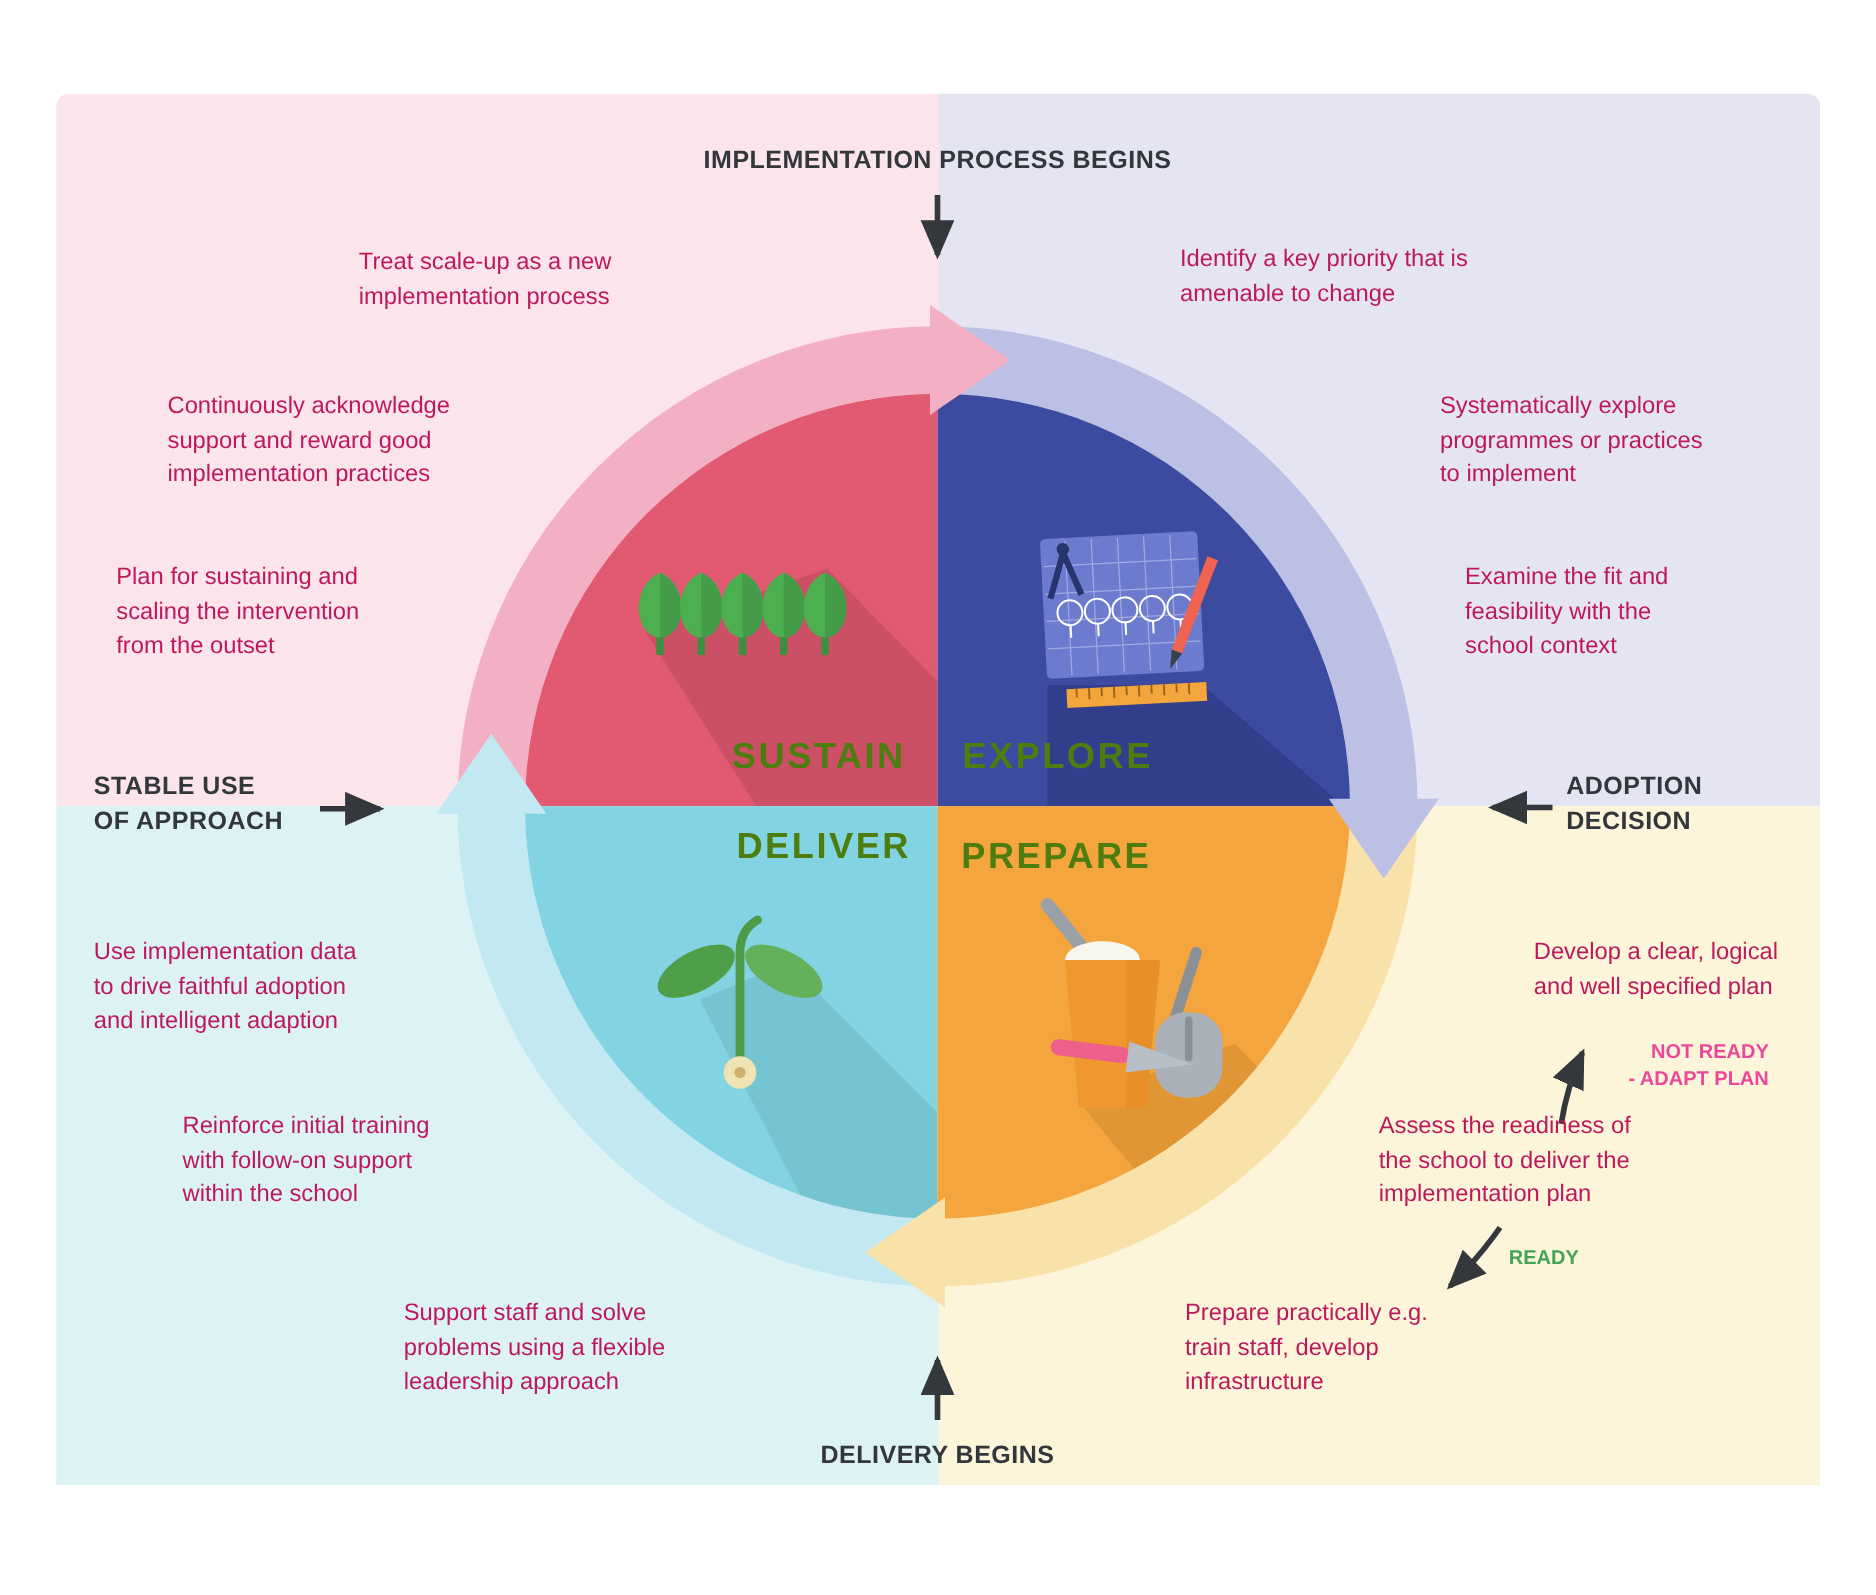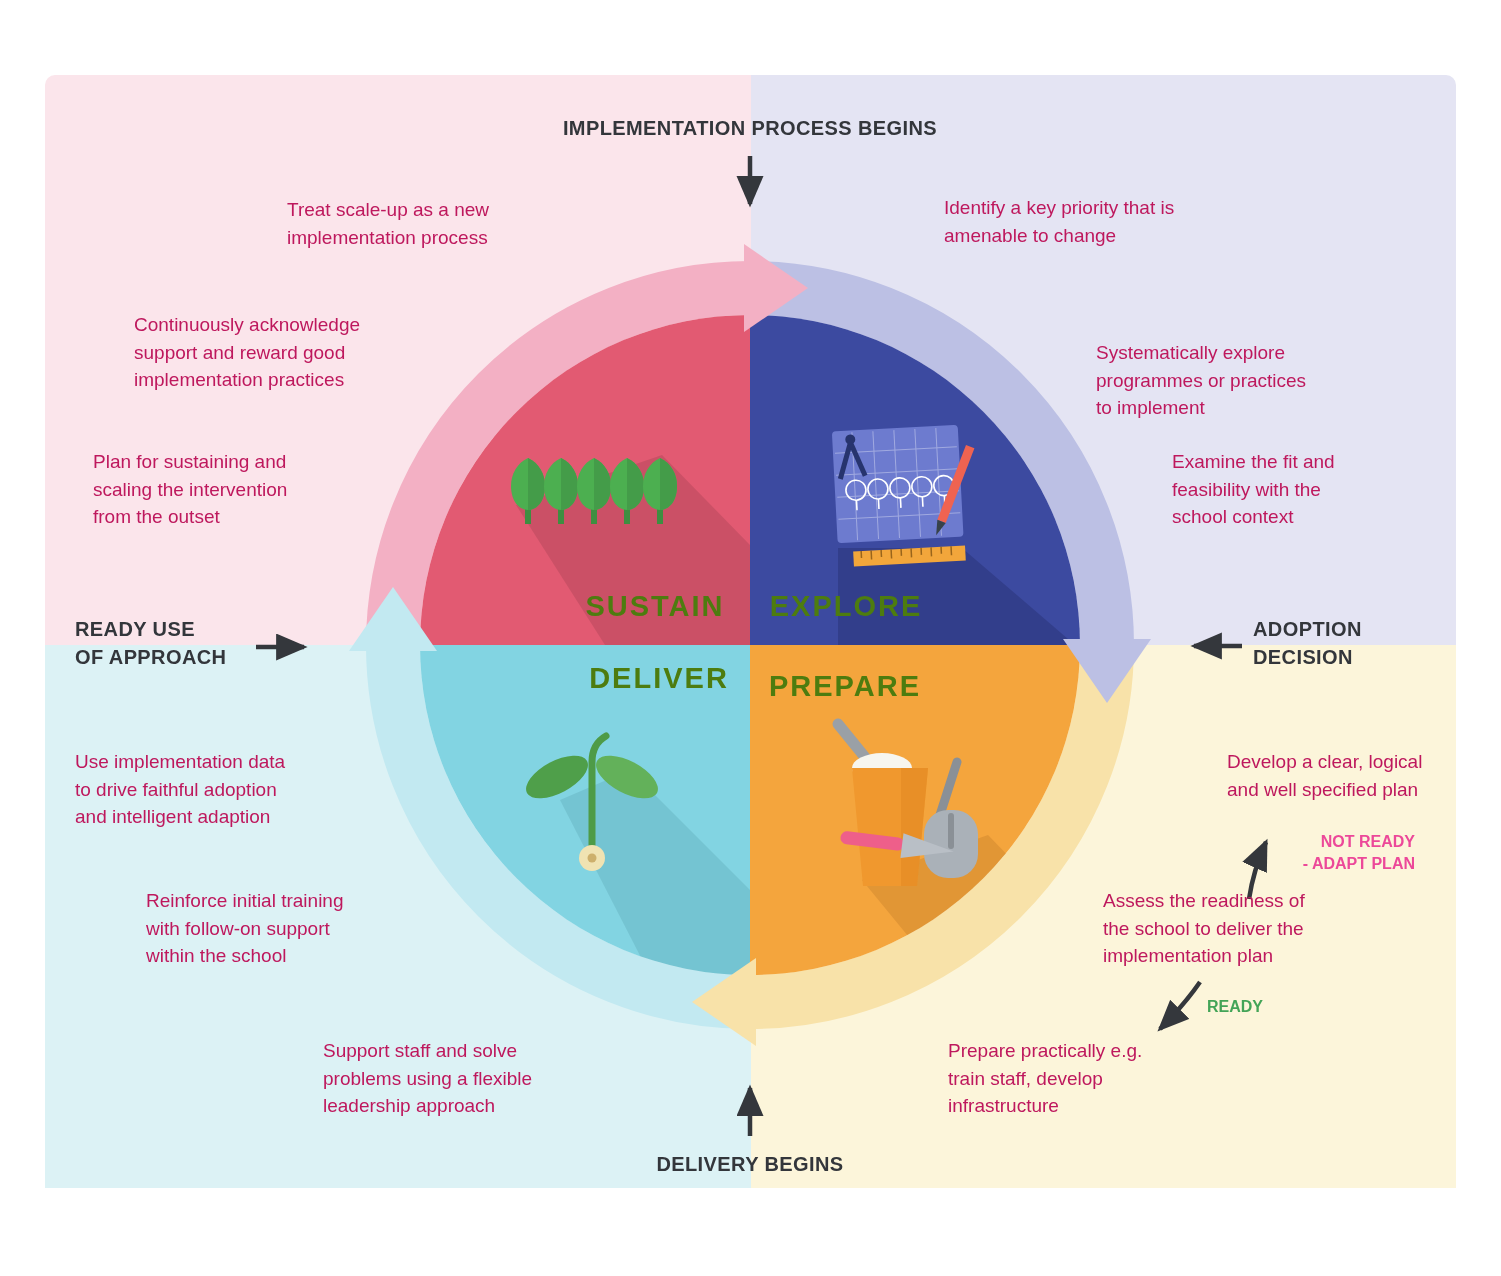--- a/index.html
+++ b/index.html
@@ -172,38 +172,38 @@
       <path d="M750,156 L750,204" marker-end="url(#ah)"></path>
       <path d="M256,647 L304,647" marker-end="url(#ah)"></path>
       <path d="M1242,646 L1194,646" marker-end="url(#ah)"></path>
       <path d="M750,1136 L750,1088" marker-end="url(#ah)"></path>
       <path d="M1249,899 C1252,879 1257,862 1266,842" marker-end="url(#ah)"></path>
       <path d="M1200,982 C1189,998 1175,1014 1160,1029" marker-end="url(#ah)"></path>
     </g>
   </svg>
 
   <div class="milestone centered" style="left:750px; top:114px;">IMPLEMENTATION PROCESS BEGINS</div>
-  <div class="milestone" style="left:75px;  top:615px;">READY USE
+  <div class="milestone" style="left:75px;  top:615px;">STABLE USE
 OF APPROACH</div>
   <div class="milestone" style="left:1253px; top:615px;">ADOPTION
 DECISION</div>
   <div class="milestone centered" style="left:750px; top:1150px;">DELIVERY BEGINS</div>
 
   <div class="note" style="left:287px; top:196px;">Treat scale-up as a new
 implementation process</div>
   <div class="note" style="left:134px; top:311px;">Continuously acknowledge
 support and reward good
 implementation practices</div>
   <div class="note" style="left:93px;  top:448px;">Plan for sustaining and
 scaling the intervention
 from the outset</div>
 
   <div class="note" style="left:944px;  top:194px;">Identify a key priority that is
 amenable to change</div>
-  <div class="note" style="left:1096px; top:311px;margin-top:28px;">Systematically explore
+  <div class="note" style="left:1152px; top:311px;">Systematically explore
 programmes or practices
 to implement</div>
   <div class="note" style="left:1172px; top:448px;">Examine the fit and
 feasibility with the
 school context</div>
 
   <div class="note" style="left:75px;  top:748px;">Use implementation data
 to drive faithful adoption
 and intelligent adaption</div>
   <div class="note" style="left:146px; top:887px;">Reinforce initial training

